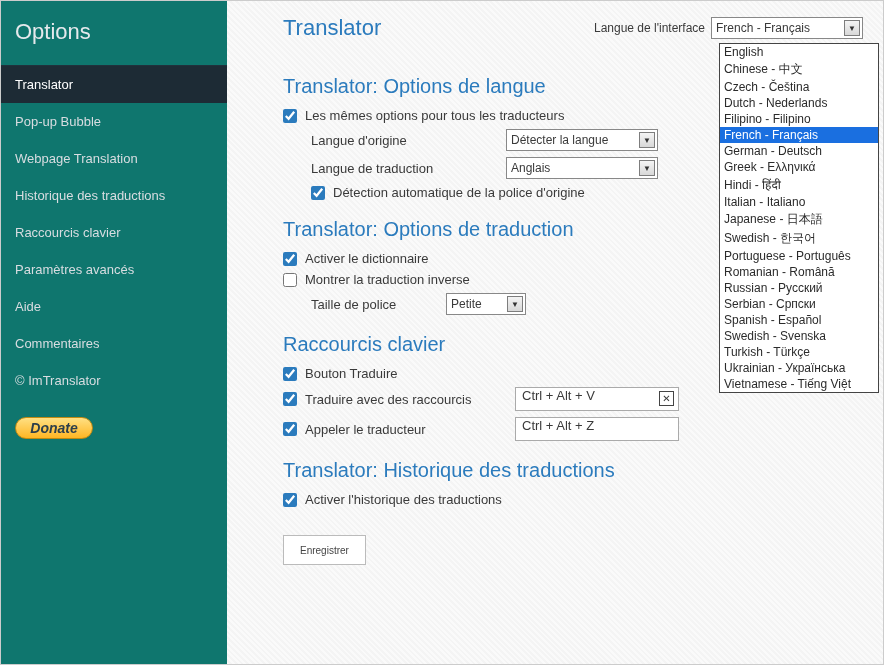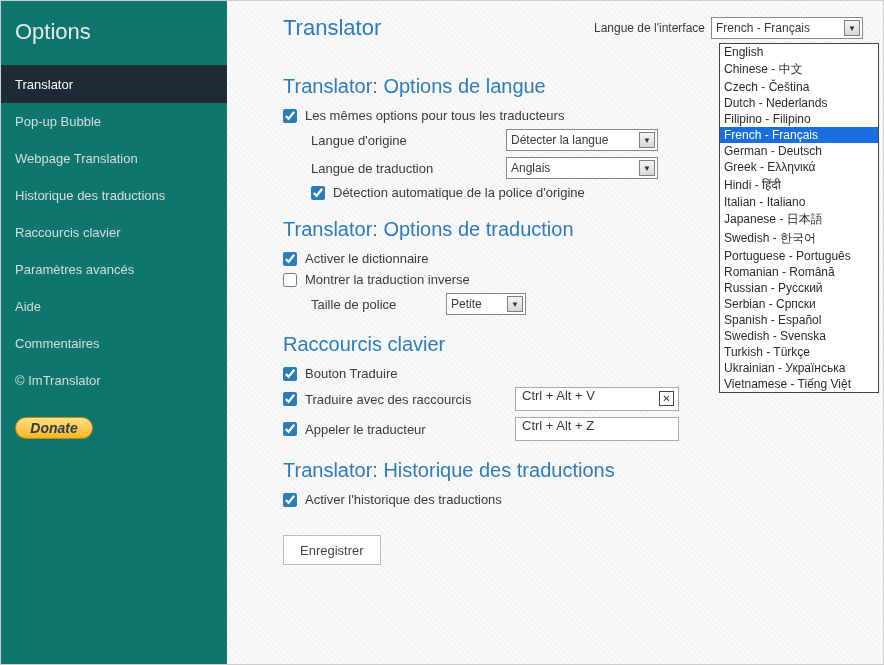--- a/index.html
+++ b/index.html
@@ -28,21 +28,21 @@
   .section-title { color: #2b7bbd; font-size: 20px; margin: 18px 0 10px; font-weight: normal; }
   .row { display: flex; align-items: center; margin: 6px 0; font-size: 13px; }
   .row .cb { margin-right: 8px; width: 14px; height: 14px; accent-color: #2b7bbd; }
   .indent { padding-left: 28px; }
   .field-label { width: 195px; }
   .sel-lang { width: 152px; }
   .sel-font { width: 80px; }
   .shortcut-label { width: 210px; }
   .shortcut-input { width: 164px; height: 24px; border: 1px solid #aaa; background: #fff; font-size: 13px; padding: 0 6px; position: relative; }
   .shortcut-input .clear { position: absolute; right: 4px; top: 3px; width: 15px; height: 15px; border: 1px solid #444; font-size: 10px; display: flex; align-items: center; justify-content: center; cursor: pointer; }
-  .save-btn { margin-top: 22px; height: 30px; padding: 0 16px; background: #fff; border: 1px solid #bbb; font-size: 13px; cursor: pointer; color: #444; }
+  .save-btn { margin-top: 22px; height: 30px; padding: 0 16px; background: #fff; border: 1px solid #bbb; font-size: 10px; cursor: pointer; color: #444; }
 </style>
 </head>
 <body>
 
 <div class="app">
 
   <div class="sidebar">
     <div class="sidebar-title">Options</div>
     <div class="sidebar-item active">Translator</div>
     <div class="sidebar-item">Pop-up Bubble</div>

